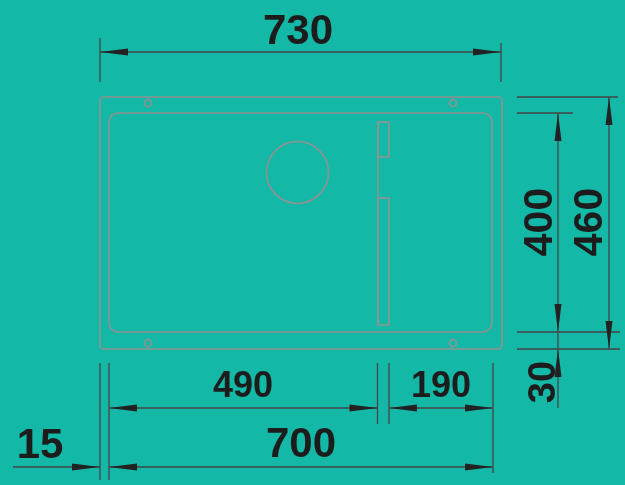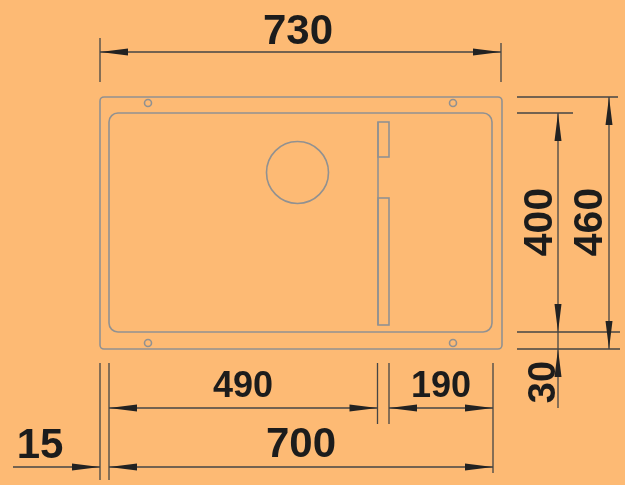--- a/index.html
+++ b/index.html
@@ -4,21 +4,21 @@
 <style>
   html, body {
     margin: 0;
     padding: 0;
     background: #ffffff;
   }
   .canvas {
     position: relative;
     width: 625px;
     height: 485px;
-    background: #fdba74;
+    background: #14b8a6;
     overflow: hidden;
   }
   svg text {
     font-family: "Liberation Sans", sans-serif;
     font-weight: 700;
     fill: #1c1c1c;
   }
   .txt-big  { font-size: 42px; }
   .txt-mid  { font-size: 41px; }
   .txt-sm   { font-size: 36px; }

